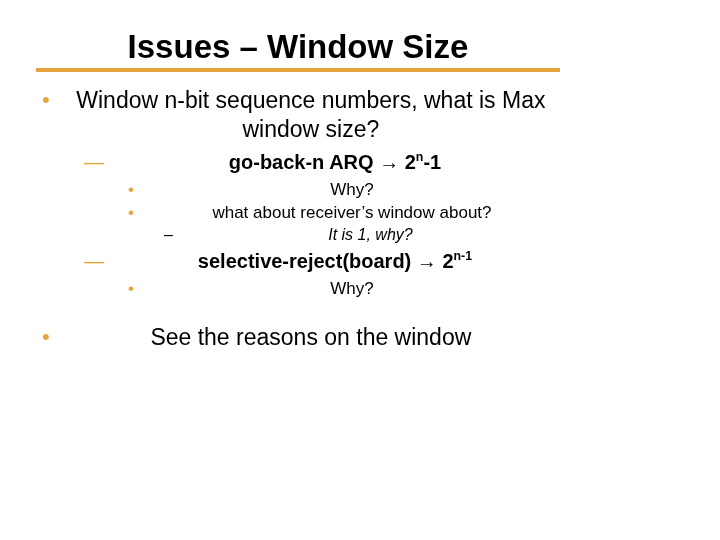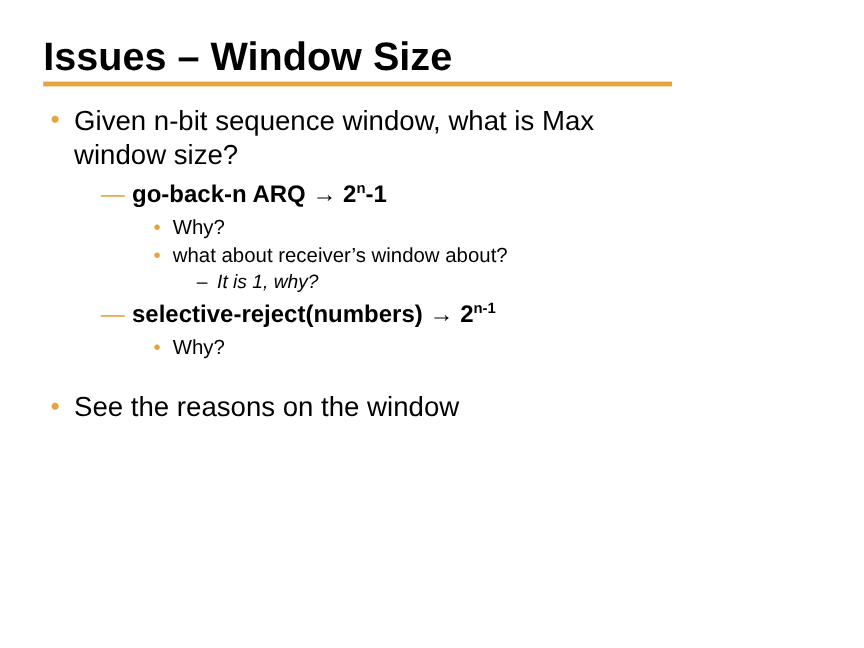--- a/index.html
+++ b/index.html
@@ -9,20 +9,21 @@
     height: 540px;
     background: #ffffff;
     font-family: Verdana, Geneva, sans-serif;
     color: #000;
   }
   .slide {
     box-sizing: border-box;
     width: 596px;
     height: 540px;
     padding: 28px 36px 0 36px;
+    text-align: center;
   }
   .title {
     font-family: "Arial Black", Arial, sans-serif;
     font-weight: 900;
     font-size: 33px;
     letter-spacing: 0px;
     margin: 0 0 2px 0;
   }
   .rule {
     border: none;
@@ -92,21 +93,21 @@
 </head>
 <body>
 
 <div class="slide">
 
   <h1 class="title">Issues – Window Size</h1>
   <hr class="rule">
 
   <div class="bullet-l1">
     <span class="dot">•</span>
-    <span class="txt">Given n-bit sequence window, what is Max window size?</span>
+    <span class="txt">Window n-bit sequence numbers, what is Max window size?</span>
   </div>
 
   <div class="bullet-l2">
     <span class="dash">—</span>
     <span class="txt">
       <span>go-back-n ARQ </span><span>→</span><span> 2</span><span class="sup">n</span><span>-1</span>
     </span>
   </div>
 
   <div class="bullet-l3">
@@ -120,21 +121,21 @@
   </div>
 
   <div class="bullet-l4">
     <span class="dashb">–</span>
     <span class="txt">It is 1, why?</span>
   </div>
 
   <div class="bullet-l2">
     <span class="dash">—</span>
     <span class="txt">
-      <span>selective-reject(numbers) </span><span>→</span><span> 2</span><span class="sup">n-1</span>
+      <span>selective-reject(board) </span><span>→</span><span> 2</span><span class="sup">n-1</span>
     </span>
   </div>
 
   <div class="bullet-l3">
     <span class="dot">•</span>
     <span class="txt">Why?</span>
   </div>
 
   <div class="gap"></div>
 

